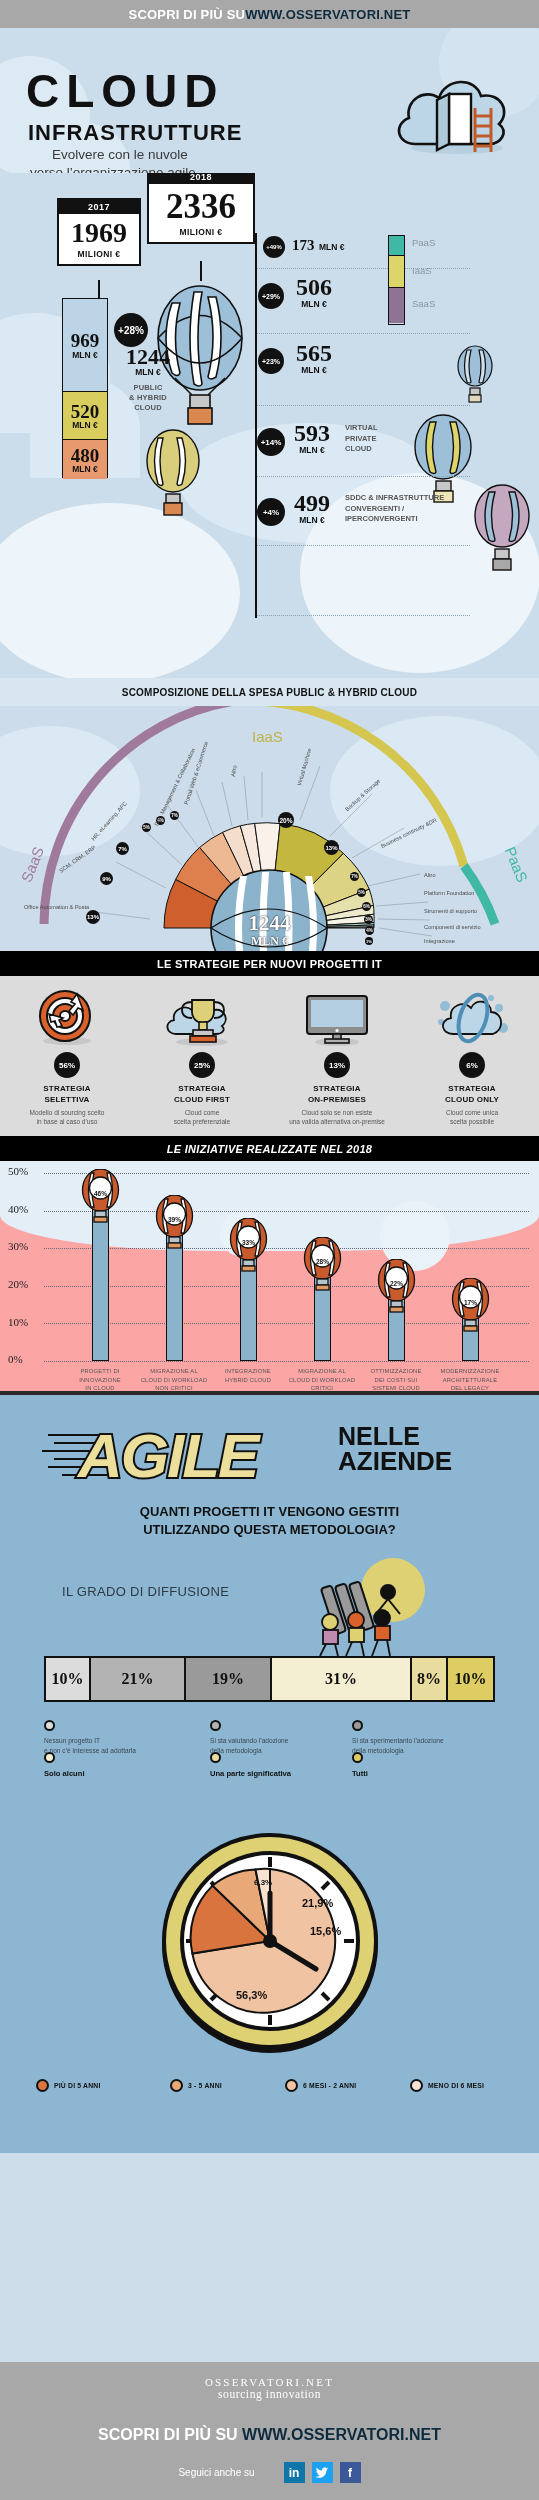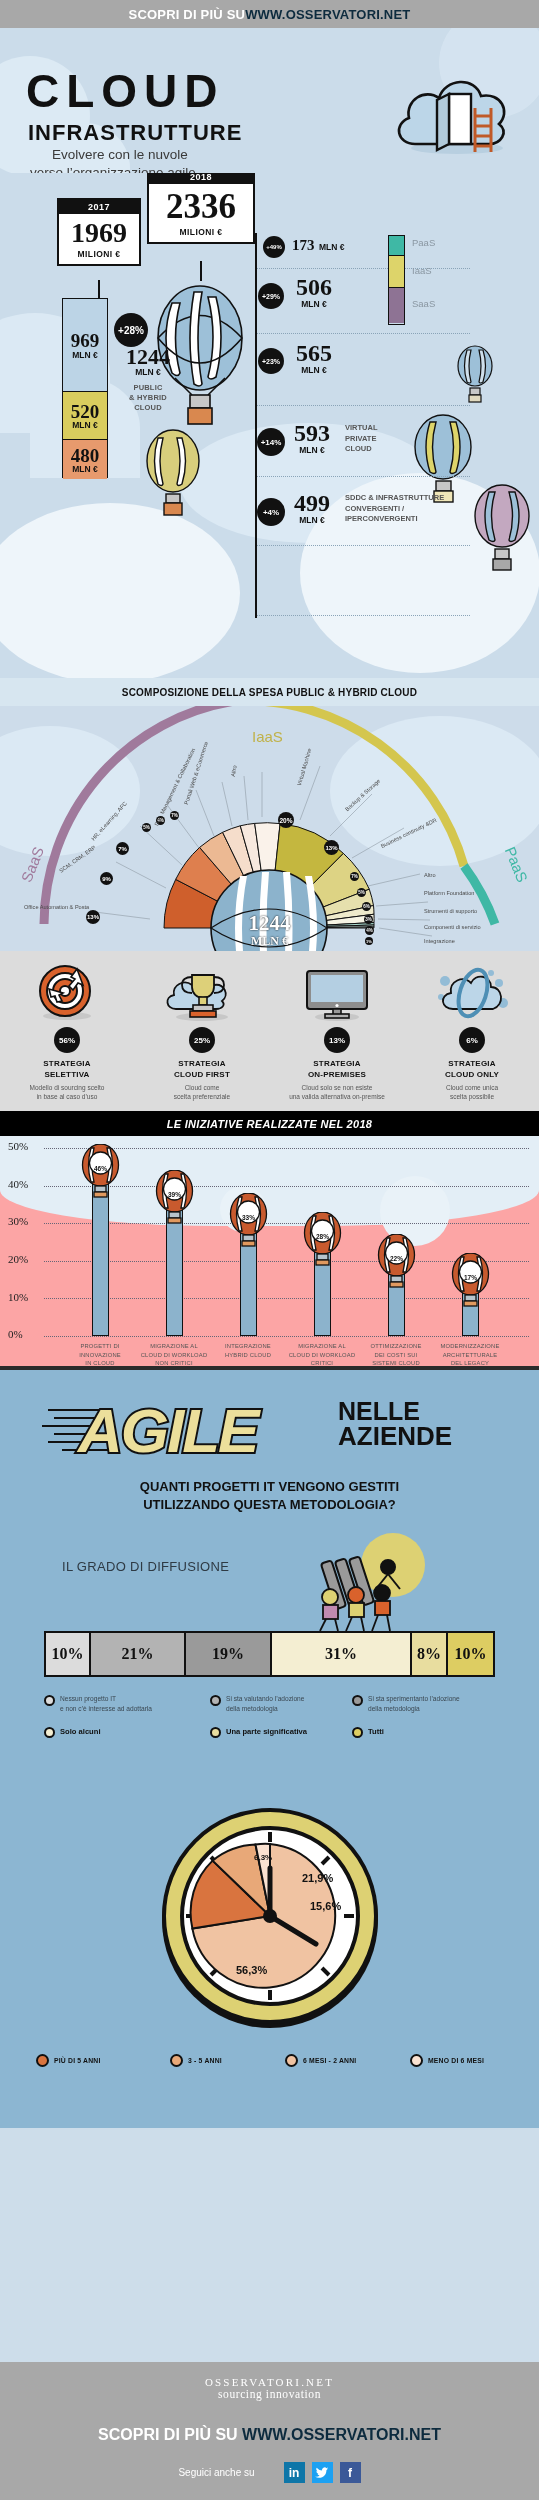--- a/index.html
+++ b/index.html
@@ -137,21 +137,21 @@
     font-size:13px; font-weight:bold; color:#111; line-height:1.35;
   }
   .gradotxt { position:absolute; font-size:13px; color:#2e3a44; letter-spacing:.3px; }
   .stackbar { position:absolute; display:flex; border:2.2px solid #111; height:46px; }
   .stackbar .cell {
     display:flex; align-items:center; justify-content:center;
     font-family:"Liberation Serif", serif; font-size:16px; font-weight:bold; color:#111;
     border-right:2.2px solid #111;
   }
   .stackbar .cell:last-child { border-right:none; }
-  .legitem { position:absolute; display:flex; align-items:flex-start; gap:5px; }
+  .legitem { position:absolute; display:flex; align-items:flex-start; gap:5px;flex-direction:column; }
   .legitem .dot {
     width:11px; height:11px; border-radius:50%; border:2.2px solid #111; flex:none; margin-top:1px;
   }
   .legitem .tx { font-size:6.6px; color:#3b4852; line-height:1.5; }
   .legitem .tx.bold { font-weight:bold; color:#111; font-size:7.6px; }
 
   
   .clockq { position:absolute; left:0; right:0; text-align:center;
             font-size:13px; font-weight:bold; color:#111; }
   .clocklegend { position:absolute; display:flex; align-items:center; gap:5px; }
@@ -487,20 +487,21 @@
     <div class="spokeLbl" style="left:285px;top:58px;transform:rotate(-74deg);">Virtual Machine</div>
     <div class="spokeLbl" style="left:340px;top:86px;transform:rotate(-42deg);">Backup &amp; Storage</div>
     <div class="spokeLbl" style="left:378px;top:124px;transform:rotate(-26deg);">Business continuity &amp;DR</div>
     <div class="spokeLbl" style="left:424px;top:166px;">Altro</div>
     <div class="spokeLbl" style="left:424px;top:184px;">Platform Foundation</div>
     <div class="spokeLbl" style="left:424px;top:202px;">Strumenti di supporto</div>
     <div class="spokeLbl" style="left:424px;top:218px;">Componenti di servizio</div>
     <div class="spokeLbl" style="left:424px;top:232px;">Integrazione</div>
   </div>
 
+  <div class="banner" style="height:25px;">LE STRATEGIE PER NUOVI PROGETTI IT</div>
 
   <div class="strategie">
 
     <div class="stratcol" style="left:0px;top:8px;">
       <div class="icon">
         <svg width="60" height="58" viewBox="0 0 60 58">
           <ellipse cx="30" cy="53" rx="24" ry="4" fill="#c7c7c7"></ellipse>
           <circle cx="28" cy="28" r="25" fill="#d9622c" stroke="#111" stroke-width="2"></circle>
           <circle cx="28" cy="28" r="18" fill="#fff" stroke="#111" stroke-width="2"></circle>
           <circle cx="28" cy="28" r="12" fill="#d9622c" stroke="#111" stroke-width="2"></circle>

